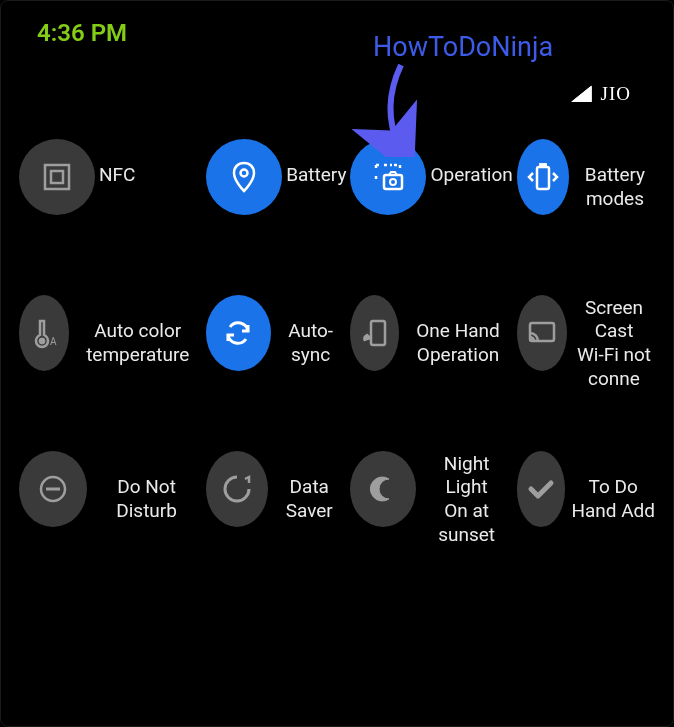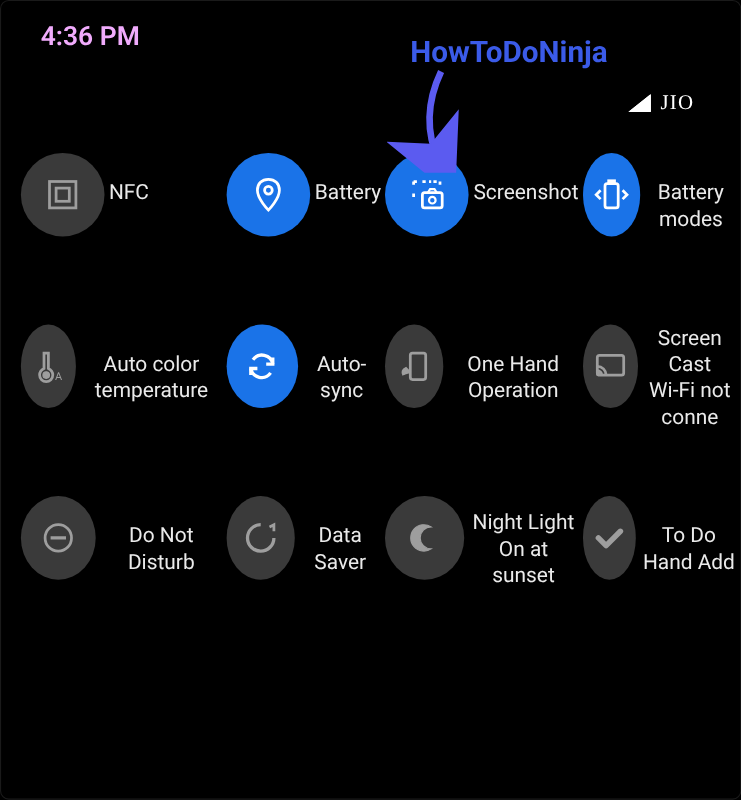--- a/index.html
+++ b/index.html
@@ -20,39 +20,39 @@
       left: 0;
       right: 0;
       display: flex;
       justify-content: space-between;
       align-items: flex-start;
       padding: 0 36px;
     }
     .time {
       font-size: 24px;
       font-weight: 600;
-      color: #f0abfc;
+      color: #84cc16;
     }
     .status-right {
       position: absolute;
       top: 82px;
       right: 42px;
       display: flex;
       align-items: center;
       gap: 8px;
       font-family: Liberation Serif, serif;
     }
     .signal-icon { width: 22px; height: 18px; }
     .carrier { font-size: 19px; letter-spacing: 1px; }
     .watermark {
       position: absolute;
       top: 30px;
       left: 372px;
       font-size: 27px;
-      font-weight: 700;
+      font-weight: 400;
       color: #3b5be8;
       z-index: 10;
     }
     .arrow {
       position: absolute;
       top: 56px;
       left: 320px;
       width: 100px;
       height: 100px;
       z-index: 9;
@@ -146,21 +146,21 @@
 
   <div class="tile">
     <div class="tile-icon on">
       <svg viewBox="0 0 36 36">
         <path d="M6 6 L6 12 M6 6 L12 6 M24 6 L30 6 M30 6 L30 12 M6 20 L6 14 M14 6 L22 6" stroke-width="2.5" stroke-dasharray="3 3" fill="none"></path>
         <rect x="14" y="16" width="18" height="14" rx="2" fill="none" stroke-width="2.5"></rect>
         <circle cx="23" cy="23" r="3" fill="none" stroke-width="2"></circle>
         <path d="M19 16 L21 13 L25 13 L27 16" fill="none" stroke-width="2"></path>
       </svg>
     </div>
-    <div class="tile-label">Screenshot</div>
+    <div class="tile-label">Operation</div>
   </div>
 
   <div class="tile">
     <div class="tile-icon on">
       <svg viewBox="0 0 36 36">
           <rect x="12" y="8" width="12" height="22" rx="2" fill="none" stroke-width="2.5"></rect>
           <rect x="15" y="5" width="6" height="3" stroke-width="1.8"></rect>
           <path d="M8 14 L4 18 L8 22 M28 14 L32 18 L28 22" fill="none" stroke-width="2.5"></path>
         </svg>
     </div>

